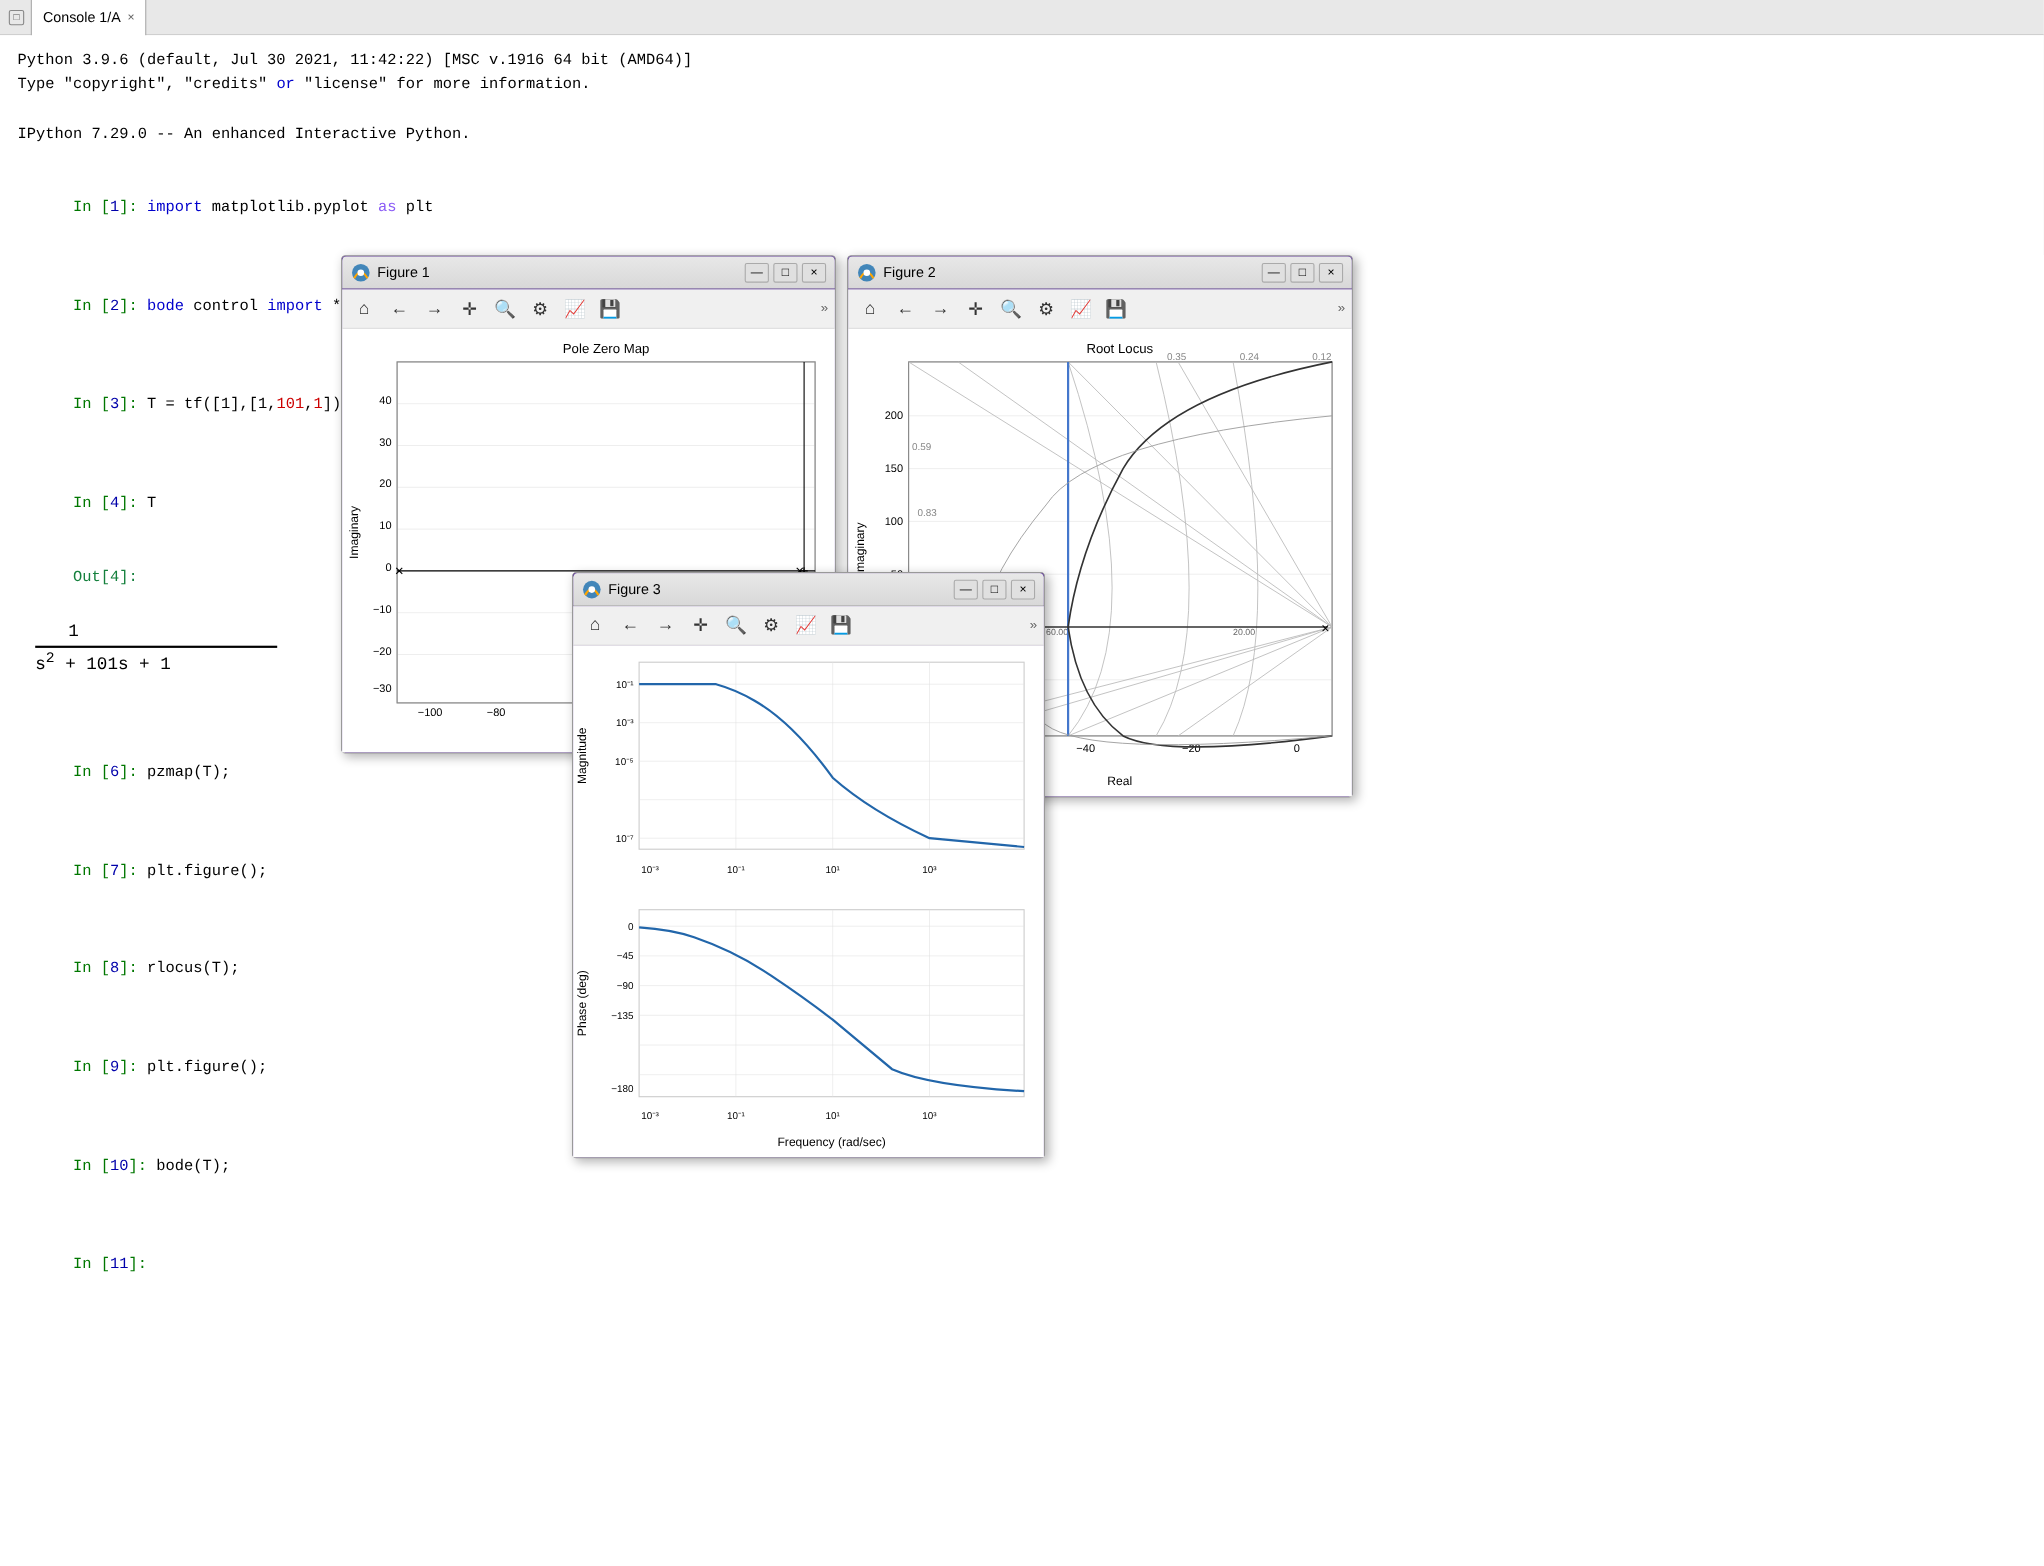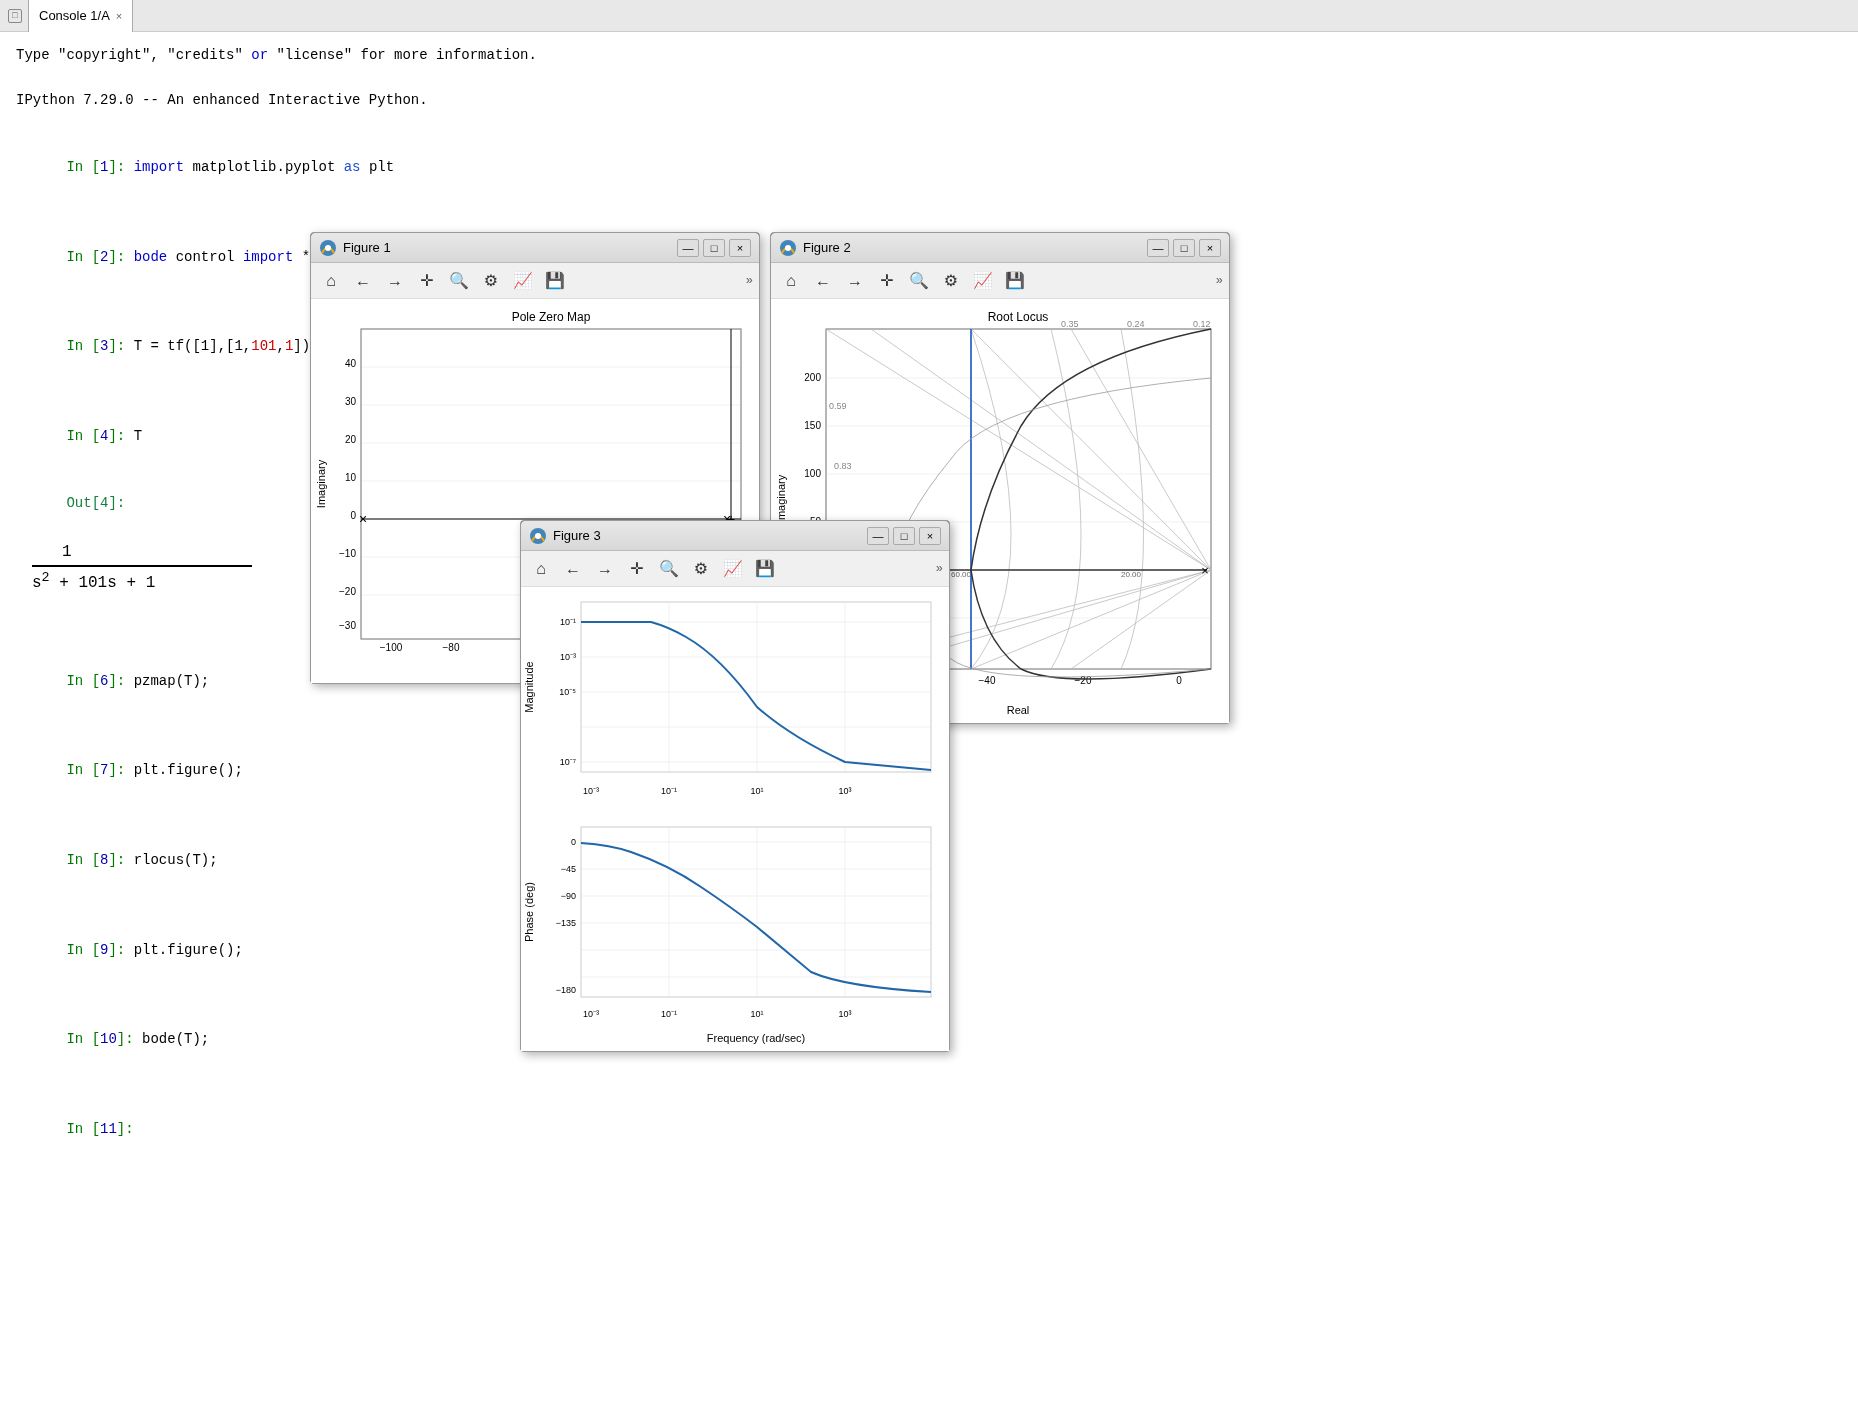--- a/index.html
+++ b/index.html
@@ -61,21 +61,21 @@
       overflow: hidden;
     }
 
     .console-text {
       color: #000;
       line-height: 1.5;
       font-size: 14px;
     }
 
     .kw-blue { color: #0000cc; font-weight: normal; }
-    .kw-green { color: #1d4ed8; }
+    .kw-green { color: #8b5cf6; }
     .prompt-in { color: #007700; }
     .prompt-num { color: #0000aa; }
     .prompt-out { color: #15803d; }
     .code-red { color: #cc0000; }
 
     .line { white-space: pre; line-height: 1.6; }
 
     
     .tf-display {
       margin: 4px 0 8px 0;
@@ -199,20 +199,21 @@
 <div class="title-bar">
   <span class="win-icon">□</span>
   <div class="title-bar-tab">
     <span>Console 1/A</span>
     <span class="tab-close">×</span>
   </div>
 </div>
 
 <div class="console-area">
   <div class="console-text">
+    <div class="line">Python 3.9.6 (default, Jul 30 2021, 11:42:22) [MSC v.1916 64 bit (AMD64)]</div>
     <div class="line">Type "copyright", "credits" <span class="kw-blue">or</span> "license" for more information.</div>
     <div class="line">&nbsp;</div>
     <div class="line">IPython 7.29.0 -- An enhanced Interactive Python.</div>
     <div class="line">&nbsp;</div>
 
     <div class="line">
       <span class="prompt-in">In [</span><span class="prompt-num">1</span><span class="prompt-in">]:</span><span> </span><span class="kw-blue">import</span><span> matplotlib.pyplot </span><span class="kw-green">as</span><span> plt</span>
     </div>
     <div class="line">&nbsp;</div>
 

